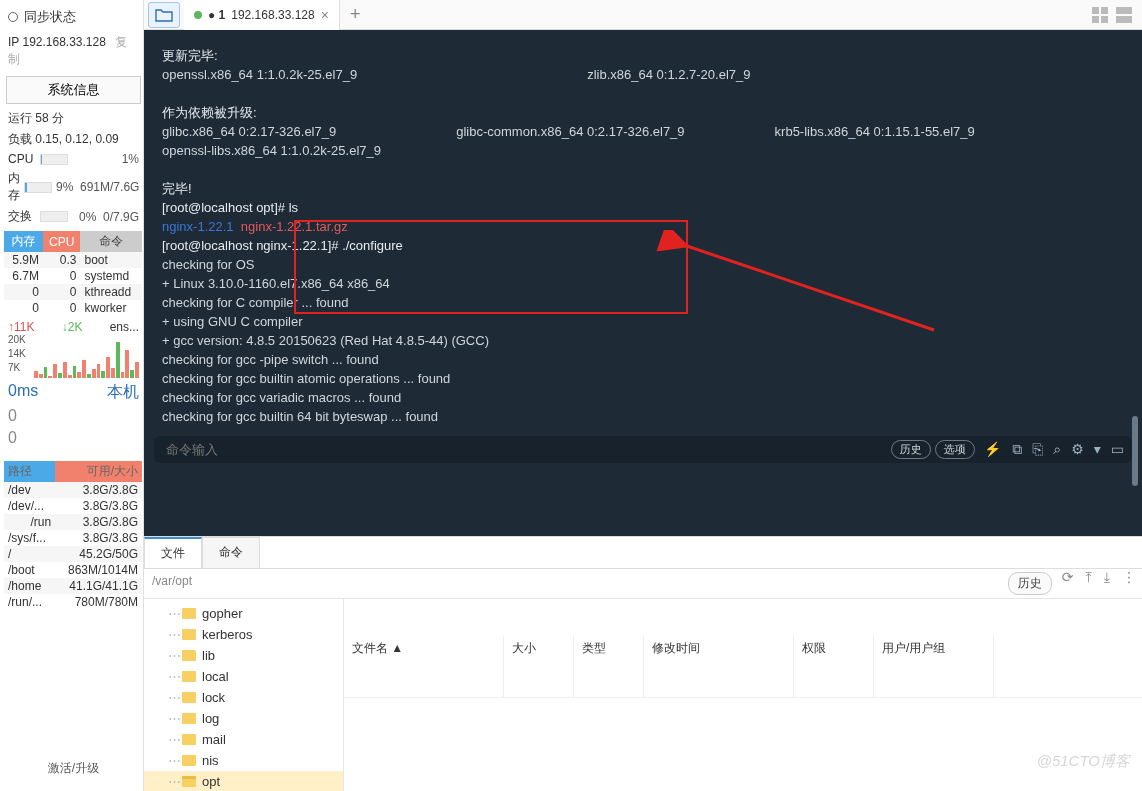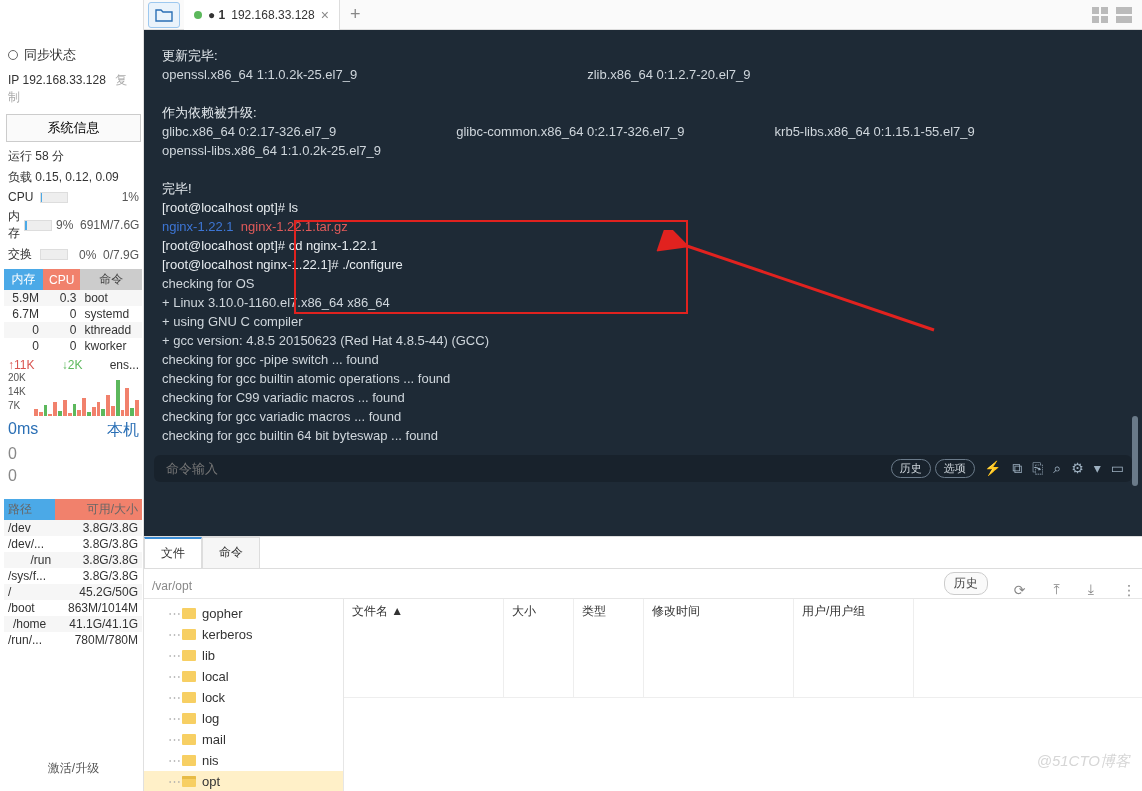--- a/index.html
+++ b/index.html
@@ -4,21 +4,21 @@
 <style>
   * { box-sizing: border-box; margin: 0; padding: 0; font-family: "Microsoft YaHei", Arial, sans-serif; }
   body { width: 1142px; height: 791px; background: #fff; overflow: hidden; font-size: 12px; color: #333; }
 
   .app { display: flex; width: 100%; height: 100%; }
 
   
   .sidebar { width: 144px; border-right: 1px solid #e0e0e0; display: flex; flex-direction: column; padding: 4px 0 0 4px; }
   .sync { display: flex; align-items: center; gap: 6px; padding: 4px 4px; }
   .dot { width: 10px; height: 10px; border-radius: 50%; border: 1px solid #666; background: #fff; }
-  .sync span { font-size: 13px; margin-top: 38px; }
+  .sync span { font-size: 13px; }
   .ipline { padding: 4px; color: #333; }
   .ipline a { color: #aaa; margin-left: 6px; text-decoration: none; }
   .sysbtn { margin: 4px 2px; padding: 4px 16px; font-size: 13px; border: 1px solid #ccc; background: #fafafa; cursor: pointer; }
   .stat { padding: 2px 4px; font-size: 12px; }
   .srow { display: flex; align-items: center; padding: 2px 4px; gap: 4px; font-size: 12px; }
   .srow .sl { width: 28px; }
   .sbar { flex: 0 0 28px; height: 11px; background: #eee; position: relative; border: 1px solid #ddd; }
   .sbar i { position: absolute; left: 0; top: 0; bottom: 0; background: #4ba9e7; }
   .srow .sv { flex: 1; text-align: right; color: #555; }
 
@@ -74,35 +74,35 @@
   .footerbar .bolt { color: #6ed24a; }
   .footerbar .cmdinput { flex:1; background:transparent; border:none; outline:none; color:#cfd6dc; font-family:inherit; font-size:13px; padding:2px 4px; }
   .term .tscroll { position:absolute; right:2px; top:8px; bottom:50px; width:8px; }
   .term .tscroll i { display:block; width:6px; height:70px; margin:0 auto; background:#6a7a89; border-radius:3px; position:absolute; bottom:0; }
 
   
   .panel { height: 255px; display: flex; flex-direction: column; border-top: 1px solid #ddd; }
   .ptabs { display: flex; border-bottom: 1px solid #ddd; }
   .ptab { padding: 6px 16px; border: 1px solid #ddd; border-bottom: none; background: #f6f6f6; cursor: pointer; }
   .ptab.active { background: #fff; border-top: 2px solid #3b8dd6; }
-  .pathbar { display: flex; align-items: flex-end; border-bottom: 1px solid #e6e6e6; gap: 16px; }
+  .pathbar { display: flex; align-items: flex-start; border-bottom: 1px solid #e6e6e6; }
   .pathin { flex: 1; padding: 5px 8px; color: #888; }
   .pbtn { border: 1px solid #ccc; background: #fafafa; color: #444; padding: 2px 9px; border-radius: 10px; font-size: 12px; margin: 3px 4px; cursor: pointer; }
   .pico { color: #888; padding: 0 6px; font-size: 14px; }
   .pbody { flex: 1; display: flex; }
 
   .tree { width: 200px; border-right: 1px solid #e6e6e6; padding: 4px 0; overflow: hidden; }
   .titem { display: flex; align-items: center; gap: 6px; padding: 3px 6px 3px 24px; cursor: pointer; font-size: 13px; }
   .titem.sel { background: #fff0c8; }
   .fldr { width: 14px; height: 11px; background: #f7cf63; border-radius: 1px; position: relative; }
   .fldr.open { background: #f7cf63; box-shadow: inset 0 3px 0 #e7bb46; }
   .tdots { color: #aaa; width: 8px; text-align: center; }
 
   .filecols { flex: 1; display: flex; border-bottom: 1px solid #eee; height: 24px; }
-  .filecols span { flex: 0 0 auto; padding: 4px 8px; font-size: 12px; border-right: 1px solid #eee; color: #333; }
+  .filecols span { flex: 0 0 auto; padding: 4px 8px; font-size: 12px; border-right: 1px solid #eee; color: #333; margin-top: 37px; }
   .filecols .w1{width:160px}.filecols .w2{width:70px}.filecols .w3{width:70px}.filecols .w4{width:150px}.filecols .w5{width:80px}.filecols .w6{width:120px}
 
   .watermark { position: absolute; right: 12px; bottom: 20px; color: #d6d6d6; font-size: 15px; font-style: italic; pointer-events: none; }
 </style>
 </head>
 <body>
 
 <div class="app">
 
   <div class="sidebar">
@@ -242,21 +242,21 @@
           </tr>
       <tr>
             <td style="text-align:left">/</td>
             <td>45.2G/50G</td>
           </tr>
       <tr>
             <td style="text-align:left">/boot</td>
             <td>863M/1014M</td>
           </tr>
       <tr>
-            <td style="text-align:center">/home</td>
+            <td style="text-align:left">/home</td>
             <td>41.1G/41.1G</td>
           </tr>
       <tr>
             <td style="text-align:left">/run/...</td>
             <td>780M/780M</td>
           </tr>
     </tbody>
       </table>
 
     <div class="act">激活/升级</div>
@@ -294,29 +294,28 @@
       <div class="wht">更新完毕:</div>
       <div><span>  openssl.x86_64 1:1.0.2k-25.el7_9</span><span style="display:inline-block;width:230px"></span><span>zlib.x86_64 0:1.2.7-20.el7_9</span></div>
       <div>&nbsp;</div>
       <div class="wht">作为依赖被升级:</div>
       <div><span>  glibc.x86_64 0:2.17-326.el7_9</span><span style="display:inline-block;width:120px"></span><span>glibc-common.x86_64 0:2.17-326.el7_9</span><span style="display:inline-block;width:90px"></span><span>krb5-libs.x86_64 0:1.15.1-55.el7_9</span></div>
       <div>  openssl-libs.x86_64 1:1.0.2k-25.el7_9</div>
       <div>&nbsp;</div>
       <div class="wht">完毕!</div>
       <div class="wht">[root@localhost opt]# ls</div>
       <div><span class="blu">nginx-1.22.1</span>&nbsp;&nbsp;<span class="red">nginx-1.22.1.tar.gz</span></div>
-      <div class="wht">[root@localhost opt]# cd nginx-1.22.1</div>
       <div class="wht">[root@localhost nginx-1.22.1]# ./configure</div>
       <div>checking for OS</div>
       <div> + Linux 3.10.0-1160.el7.x86_64 x86_64</div>
+      <div>checking for C compiler ... found</div>
       <div> + using GNU C compiler</div>
       <div> + gcc version: 4.8.5 20150623 (Red Hat 4.8.5-44) (GCC)</div>
       <div>checking for gcc -pipe switch ... found</div>
       <div>checking for gcc builtin atomic operations ... found</div>
-      <div>checking for C99 variadic macros ... found</div>
       <div>checking for gcc variadic macros ... found</div>
       <div>checking for gcc builtin 64 bit byteswap ... found</div>
 
       <div class="footerbar">
         <input class="cmdinput" placeholder="命令输入" style="">
         <button class="histbtn">历史</button>
         <button class="optbtn">选项</button>
         <span class="ico bolt">⚡</span>
         <span class="ico">⧉</span>
         <span class="ico">⎘</span>
@@ -400,20 +399,21 @@
               <span class="fldr open"></span>
               <span>opt</span>
             </div>
         </div>
         <div style="flex:1;display:flex;flex-direction:column">
           <div class="filecols">
             <span class="w1">文件名 ▲</span>
             <span class="w2">大小</span>
             <span class="w3">类型</span>
             <span class="w4">修改时间</span>
+            <span class="w5">权限</span>
             <span class="w6">用户/用户组</span>
           </div>
           <div style="flex:1"></div>
         </div>
       </div>
     </div>
 
     <div class="watermark">@51CTO博客</div>
   </div>
 </div>

